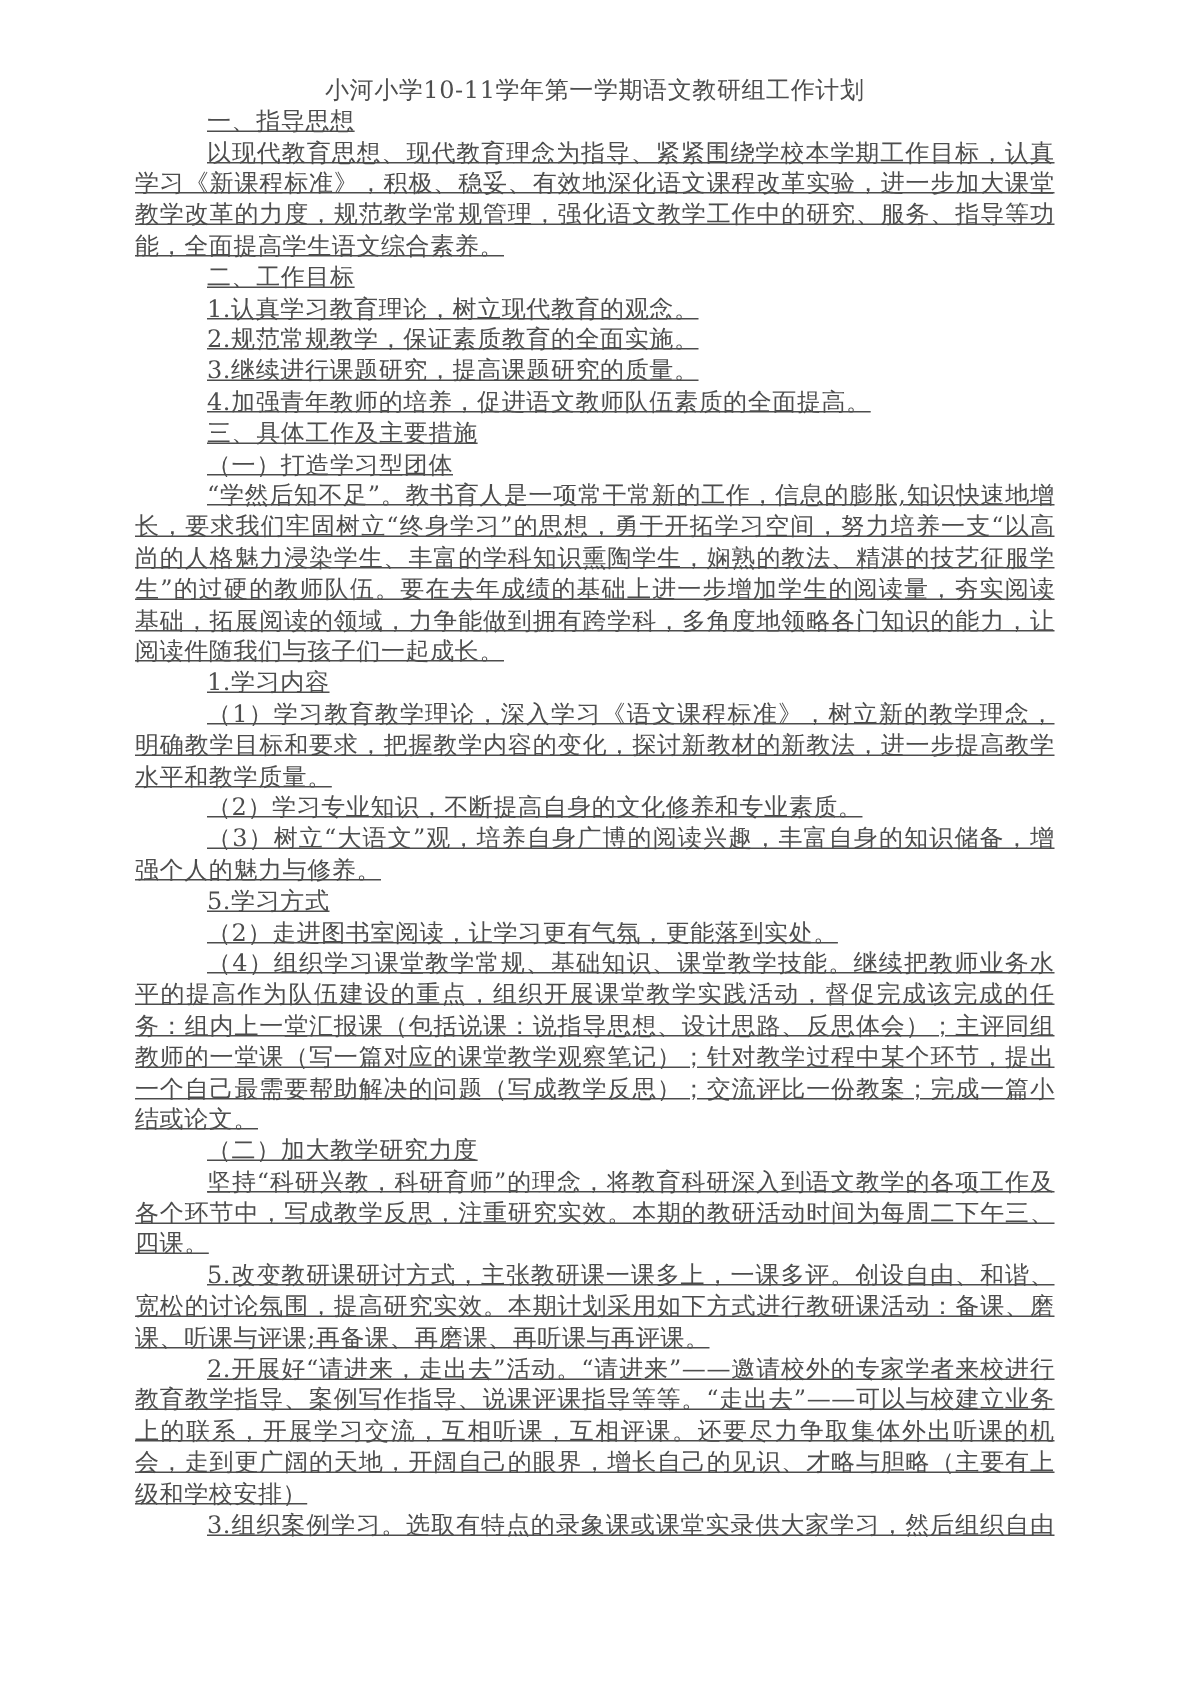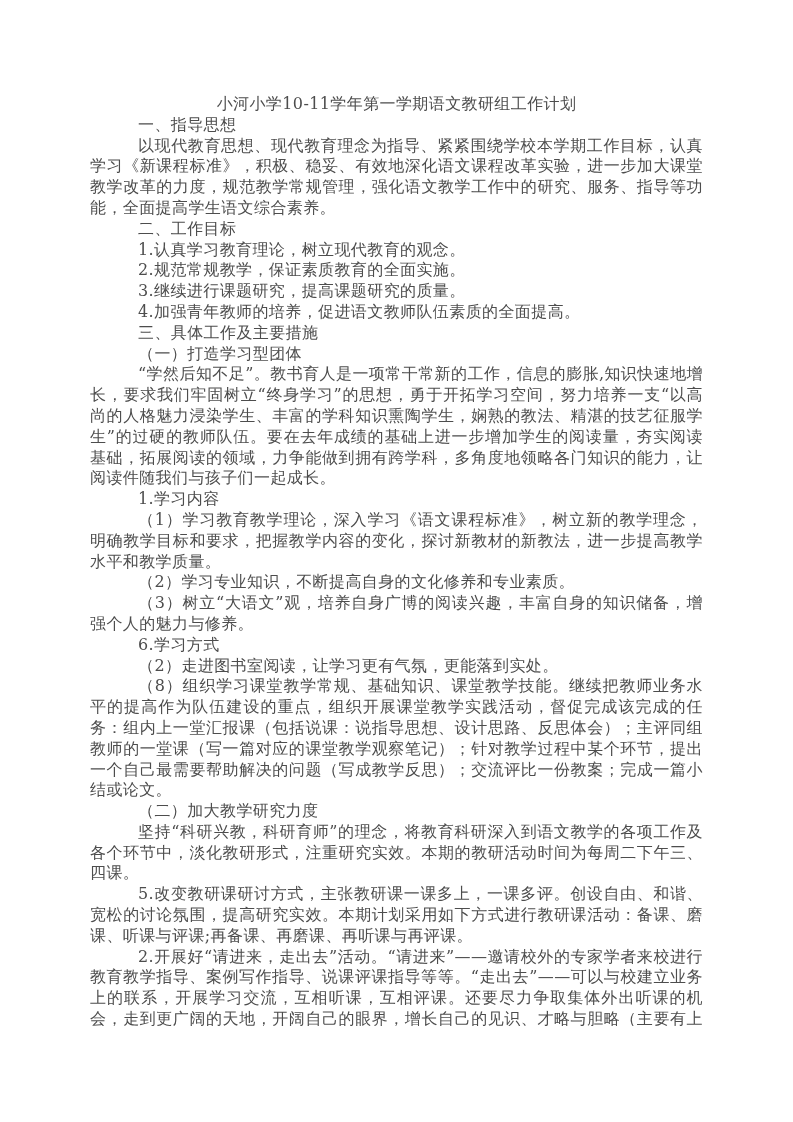--- a/index.html
+++ b/index.html
@@ -13,41 +13,42 @@
   body {
     width: 793px;
     height: 1122px;
     background: var(--page-bg);
     font-family: "DejaVu Serif", "Liberation Serif", serif;
   }
   .doc-page {
     box-sizing: border-box;
     width: 793px;
     height: 1026px;
-    padding: 94px 90px 0 90px;
+    padding: 50px 90px 0 90px;
     background: var(--page-bg);
     color: var(--text-color);
     overflow: hidden;
   }
   .doc-title {
     font-size: 16px;
     line-height: 20.8px;
     font-weight: 400;
     text-align: center;
     margin: 0;
     letter-spacing: 0.4px;
   }
   .para {
     font-size: 16px;
     line-height: 20.8px;
     margin: 0;
     text-indent: 48px;
     text-align: justify;
     letter-spacing: 0.4px;
     word-break: break-all;
+    text-decoration: underline;
   }
 </style>
 </head>
 <body>
 
 <div class="doc-page">
   <h1 class="doc-title">小河小学10-11学年第一学期语文教研组工作计划</h1>
   <p class="para">一、指导思想</p>
   <p class="para">以现代教育思想、现代教育理念为指导、紧紧围绕学校本学期工作目标，认真学习《新课程标准》，积极、稳妥、有效地深化语文课程改革实验，进一步加大课堂教学改革的力度，规范教学常规管理，强化语文教学工作中的研究、服务、指导等功能，全面提高学生语文综合素养。</p>
   <p class="para">二、工作目标</p>
@@ -55,22 +56,22 @@
   <p class="para">2.规范常规教学，保证素质教育的全面实施。</p>
   <p class="para">3.继续进行课题研究，提高课题研究的质量。</p>
   <p class="para">4.加强青年教师的培养，促进语文教师队伍素质的全面提高。</p>
   <p class="para">三、具体工作及主要措施</p>
   <p class="para">（一）打造学习型团体</p>
   <p class="para">“学然后知不足”。教书育人是一项常干常新的工作，信息的膨胀,知识快速地增长，要求我们牢固树立“终身学习”的思想，勇于开拓学习空间，努力培养一支“以高尚的人格魅力浸染学生、丰富的学科知识熏陶学生，娴熟的教法、精湛的技艺征服学生”的过硬的教师队伍。要在去年成绩的基础上进一步增加学生的阅读量，夯实阅读基础，拓展阅读的领域，力争能做到拥有跨学科，多角度地领略各门知识的能力，让阅读件随我们与孩子们一起成长。</p>
   <p class="para">1.学习内容</p>
   <p class="para">（1）学习教育教学理论，深入学习《语文课程标准》，树立新的教学理念，明确教学目标和要求，把握教学内容的变化，探讨新教材的新教法，进一步提高教学水平和教学质量。</p>
   <p class="para">（2）学习专业知识，不断提高自身的文化修养和专业素质。</p>
   <p class="para">（3）树立“大语文”观，培养自身广博的阅读兴趣，丰富自身的知识储备，增强个人的魅力与修养。</p>
-  <p class="para">6.学习方式</p>
+  <p class="para">5.学习方式</p>
   <p class="para">（2）走进图书室阅读，让学习更有气氛，更能落到实处。</p>
-  <p class="para">（8）组织学习课堂教学常规、基础知识、课堂教学技能。继续把教师业务水平的提高作为队伍建设的重点，组织开展课堂教学实践活动，督促完成该完成的任务：组内上一堂汇报课（包括说课：说指导思想、设计思路、反思体会）；主评同组教师的一堂课（写一篇对应的课堂教学观察笔记）；针对教学过程中某个环节，提出一个自己最需要帮助解决的问题（写成教学反思）；交流评比一份教案；完成一篇小结或论文。</p>
+  <p class="para">（4）组织学习课堂教学常规、基础知识、课堂教学技能。继续把教师业务水平的提高作为队伍建设的重点，组织开展课堂教学实践活动，督促完成该完成的任务：组内上一堂汇报课（包括说课：说指导思想、设计思路、反思体会）；主评同组教师的一堂课（写一篇对应的课堂教学观察笔记）；针对教学过程中某个环节，提出一个自己最需要帮助解决的问题（写成教学反思）；交流评比一份教案；完成一篇小结或论文。</p>
   <p class="para">（二）加大教学研究力度</p>
-  <p class="para">坚持“科研兴教，科研育师”的理念，将教育科研深入到语文教学的各项工作及各个环节中，淡化教研形式，注重研究实效。本期的教研活动时间为每周二下午三、四课。</p>
+  <p class="para">坚持“科研兴教，科研育师”的理念，将教育科研深入到语文教学的各项工作及各个环节中，写成教学反思，注重研究实效。本期的教研活动时间为每周二下午三、四课。</p>
   <p class="para">5.改变教研课研讨方式，主张教研课一课多上，一课多评。创设自由、和谐、宽松的讨论氛围，提高研究实效。本期计划采用如下方式进行教研课活动：备课、磨课、听课与评课;再备课、再磨课、再听课与再评课。</p>
   <p class="para">2.开展好“请进来，走出去”活动。“请进来”——邀请校外的专家学者来校进行教育教学指导、案例写作指导、说课评课指导等等。“走出去”——可以与校建立业务上的联系，开展学习交流，互相听课，互相评课。还要尽力争取集体外出听课的机会，走到更广阔的天地，开阔自己的眼界，增长自己的见识、才略与胆略（主要有上级和学校安排）</p>
   <p class="para">3.组织案例学习。选取有特点的录象课或课堂实录供大家学习，然后组织自由讨论或写出观后感。</p>
 
 </div>
 
 </body></html>

